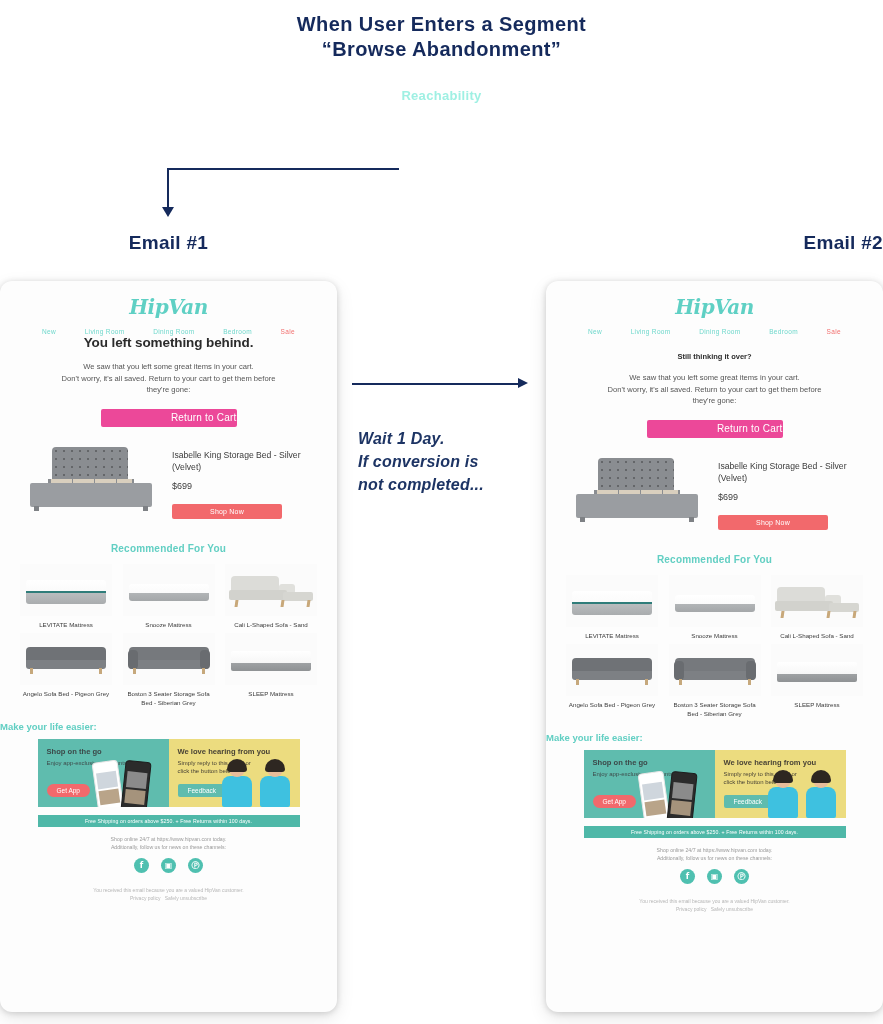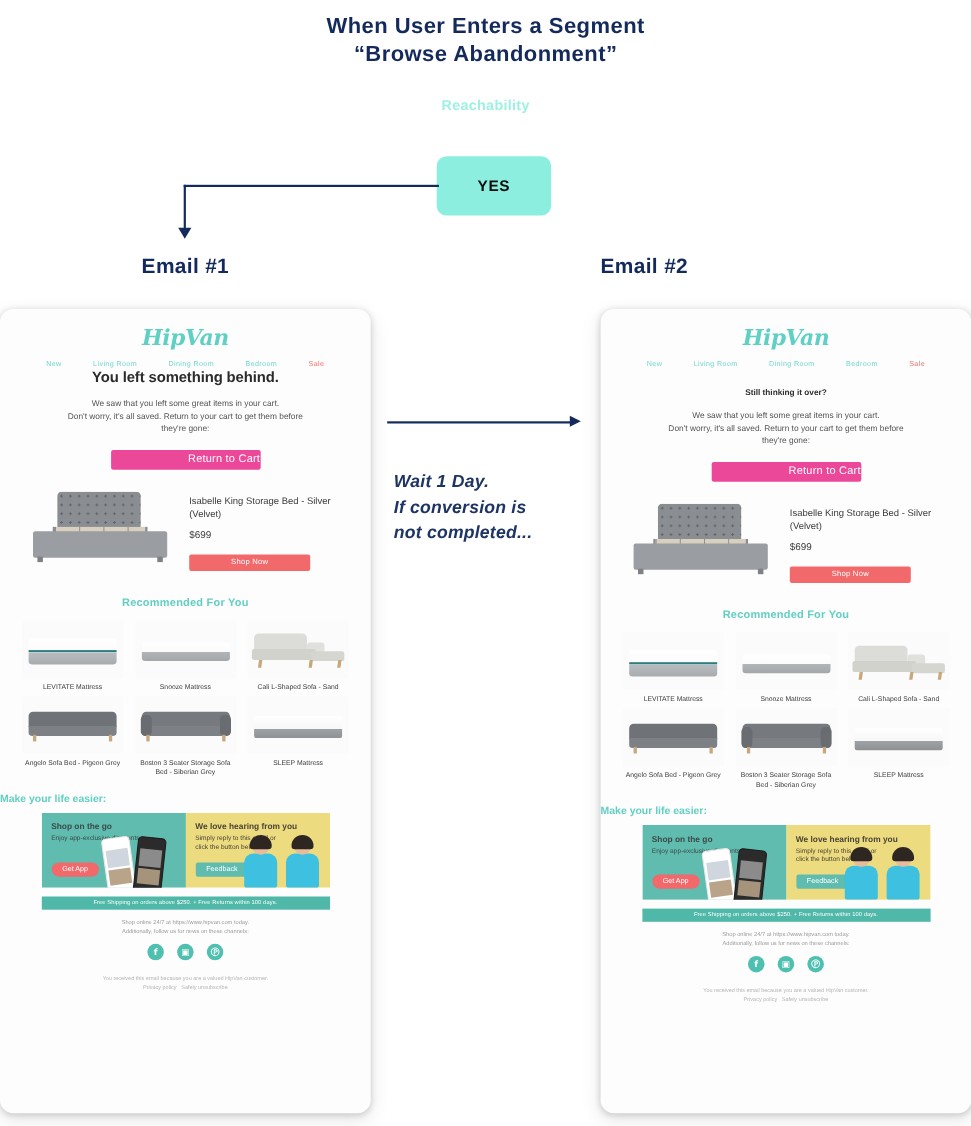--- a/index.html
+++ b/index.html
@@ -49,21 +49,21 @@
     width: 0; height: 0;
     border-left: 6px solid transparent; border-right: 6px solid transparent;
     border-top: 10px solid #152a5c;
   }
 
   .email-label {
     position: absolute; top: 232px;
     color: #152a5c; font-size: 19px; font-weight: 700; letter-spacing: .3px;
   }
   .email-label.e1 { left: 0; width: 337px; text-align: center; }
-  .email-label.e2 { left: 546px; width: 337px; text-align: left; }
+  .email-label.e2 { left: 546px; width: 337px; text-align: right; }
 
   
   .mid-arrow-line {
     position: absolute; left: 352px; top: 383px; width: 168px; height: 2px;
     background: #152a5c;
   }
   .mid-arrow-head {
     position: absolute; left: 518px; top: 378px;
     width: 0; height: 0;
     border-top: 5px solid transparent; border-bottom: 5px solid transparent;
@@ -283,23 +283,20 @@
 
 <div id="stage">
 
   <div class="flow-title">
     <span>When User Enters a Segment</span>
     <span class="line2">“Browse Abandonment”</span>
   </div>
 
   <div class="reachability">Reachability</div>
 
-  <div class="yes-box">
-    <span>YES</span>
-  </div>
   <div class="conn-h"></div>
   <div class="conn-v"></div>
   <div class="conn-arrow-down"></div>
 
   <div class="email-label e1">Email #1</div>
   <div class="email-label e2">Email #2</div>
 
   <div class="mid-arrow-line"></div>
   <div class="mid-arrow-head"></div>
   <div class="wait-note">

